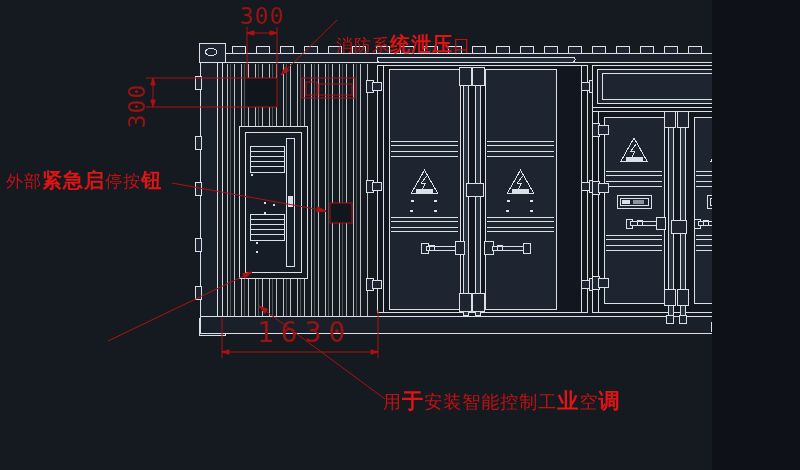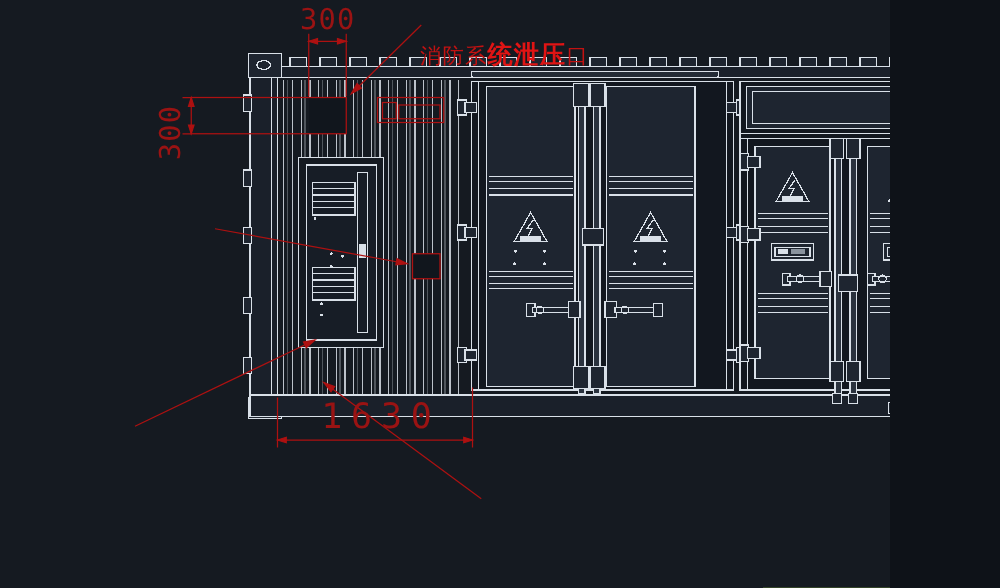--- a/index.html
+++ b/index.html
@@ -323,17 +323,19 @@
         <polygon points="259,306 267.7,309.3 264.8,313.4" fill="#ad1111"></polygon>
       </g>
     </g>
   </svg>
 
   <div id="dim-top" class="dim">300</div>
   <div id="dim-left" class="dim">300</div>
   <div id="dim-bottom" class="dim">1630</div>
 
   <div id="relief-label" class="ann"><span class="n">消防系</span><span class="b">统泄压</span><span class="n">口</span></div>
+  <div id="emergency-label" class="ann"><span class="n">外部</span><span class="b">紧急</span><span class="b">启</span><span class="n">停按</span><span class="b">钮</span></div>
 
   <div id="note-block" class="ann">
+    <div class="line"><span class="n">用</span><span class="b">于</span><span class="n">安装智能控制工</span><span class="b">业</span><span class="n">空</span><span class="b">调</span></div>
   </div>
 
 </div>
 
 </body></html>

